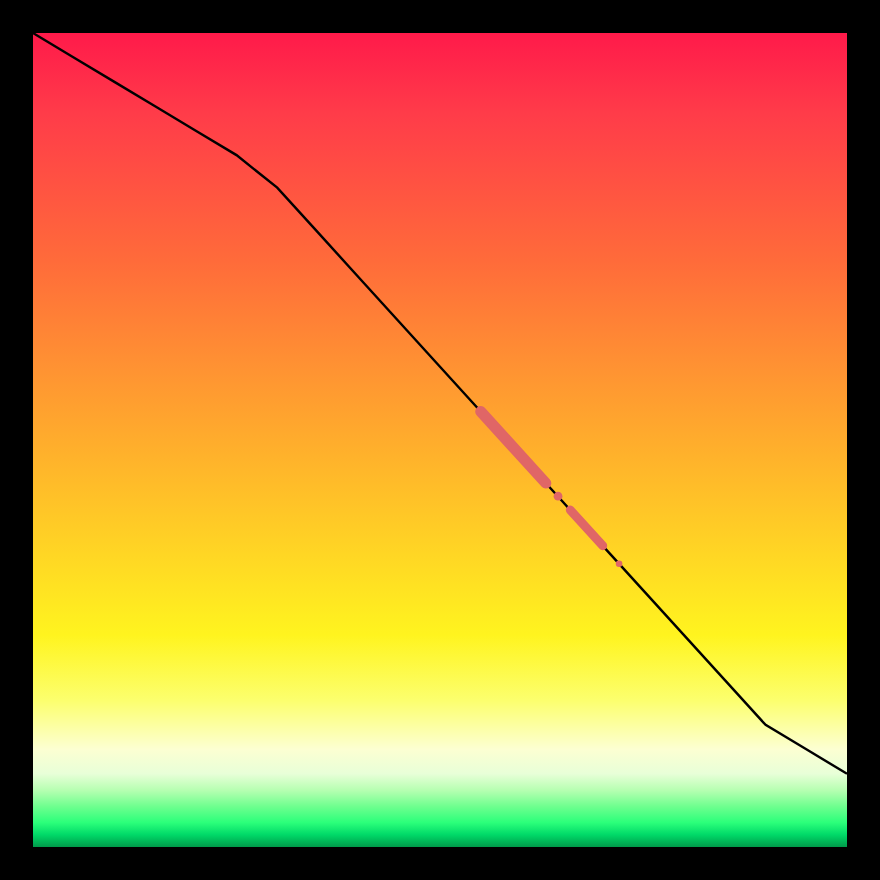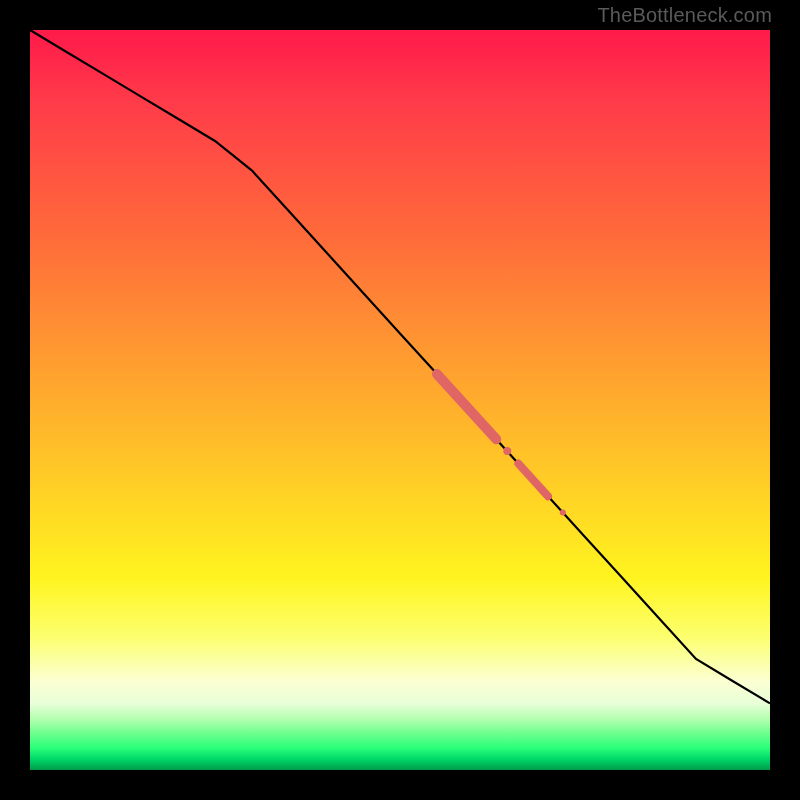--- a/index.html
+++ b/index.html
@@ -61,21 +61,20 @@
     top: 0;
     width: 740px;
     height: 740px;
     overflow: visible;
   }
 </style>
 </head>
 <body>
 
 <div class="frame">
-  <div class="watermark">TheBottleneck.com</div>
   <div class="plot">
     <svg class="curve" viewBox="0 0 740 740">
       <g id="svg-content">
           <path d="M0.0 0.0 L37.0 22.2 L74.0 44.4 L111.0 66.6 L148.0 88.8 L185.0 111.0 L222.0 140.6 L259.0 181.3 L296.0 222.0 L333.0 262.7 L370.0 303.4 L407.0 344.1 L444.0 384.8 L481.0 425.5 L518.0 466.2 L555.0 506.9 L592.0 547.6 L629.0 588.3 L666.0 629.0 L703.0 651.2 L740.0 673.4" fill="none" stroke="#000000" stroke-width="2.2"></path>
           <line x1="407.0" y1="344.1" x2="466.2" y2="409.2" stroke="#e06666" stroke-width="10" stroke-linecap="round"></line>
           <circle cx="477.3" cy="421.1" r="4.0" fill="#e06666"></circle>
           <line x1="488.4" y1="433.6" x2="518.0" y2="466.2" stroke="#e06666" stroke-width="8" stroke-linecap="round"></line>
           <circle cx="532.8" cy="482.5" r="3.0" fill="#e06666"></circle>
         </g>
     </svg>

